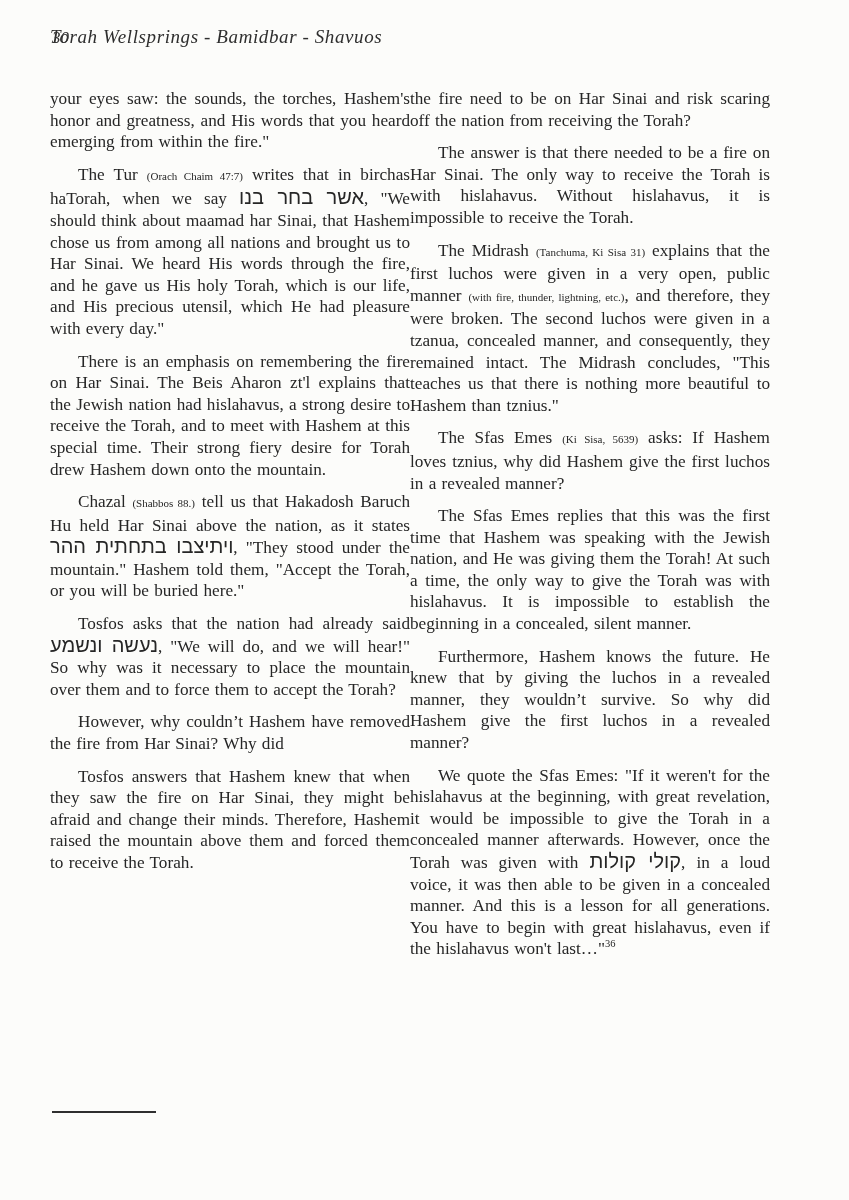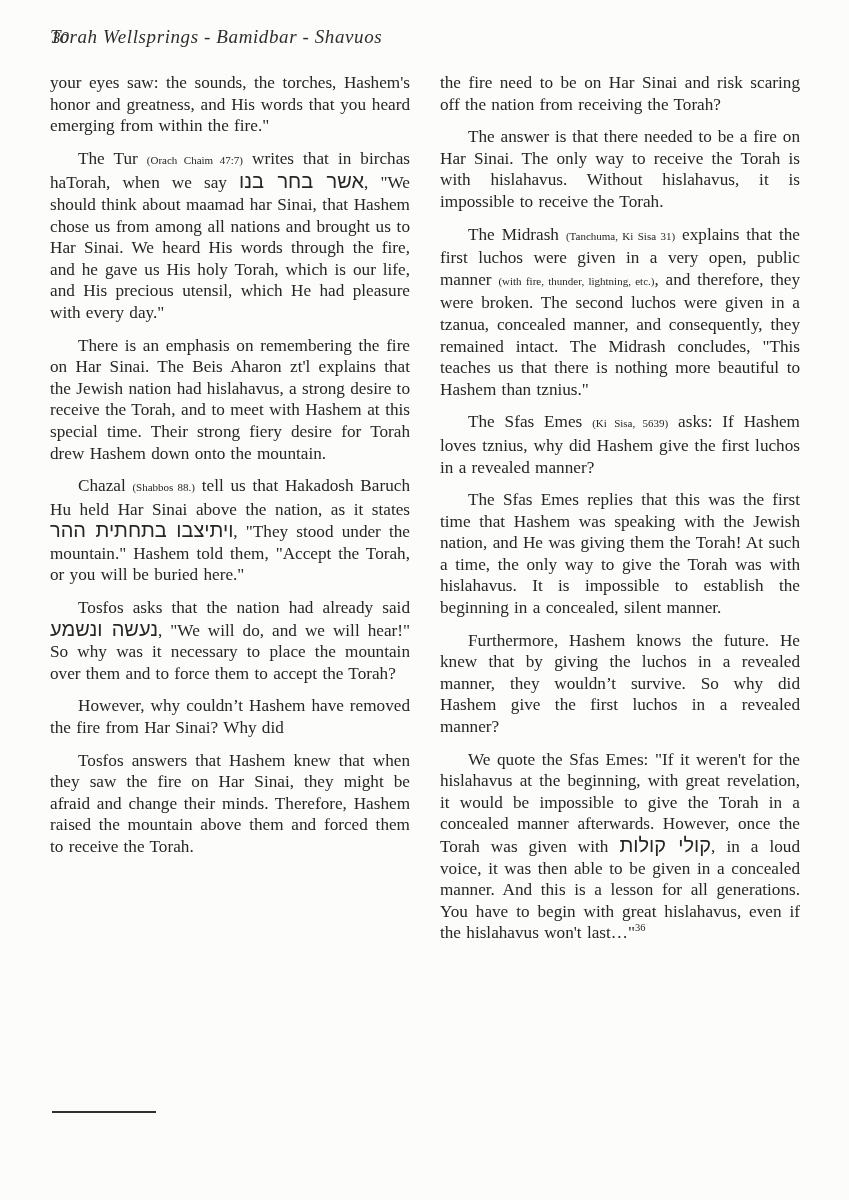--- a/index.html
+++ b/index.html
@@ -16,22 +16,22 @@
   .page-num {
     position:absolute; left:2px; top:2px;
     font-style:italic; font-size:17px; color:#333;
   }
   .header-title {
     text-align:left; font-style:italic; font-size:19px;
     letter-spacing:0.6px; color:#2e2e2e;
   }
 
   .columns {
-    position:absolute; top:72px; left:50px; width:750px;
-    display:flex; gap:30px;
+    position:absolute; top:88px; left:50px; width:750px;
+    display:flex; 
   }
   .col {
     width:360px;
     text-align:justify;
     font-size:17.2px;
     line-height:21.6px;
     word-spacing:1px;
   }
   p.para { margin:0 0 11px 0; text-indent:28px; }
   p.para.no-indent { text-indent:0; }

